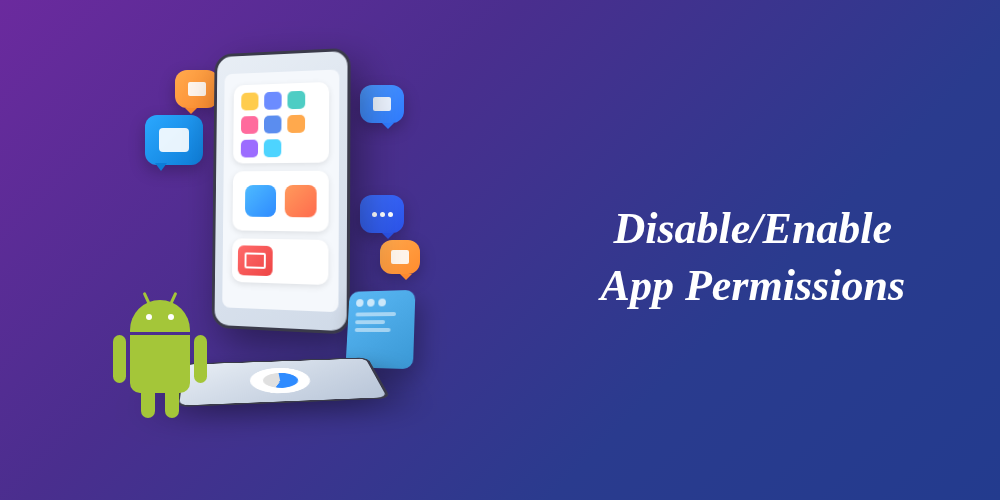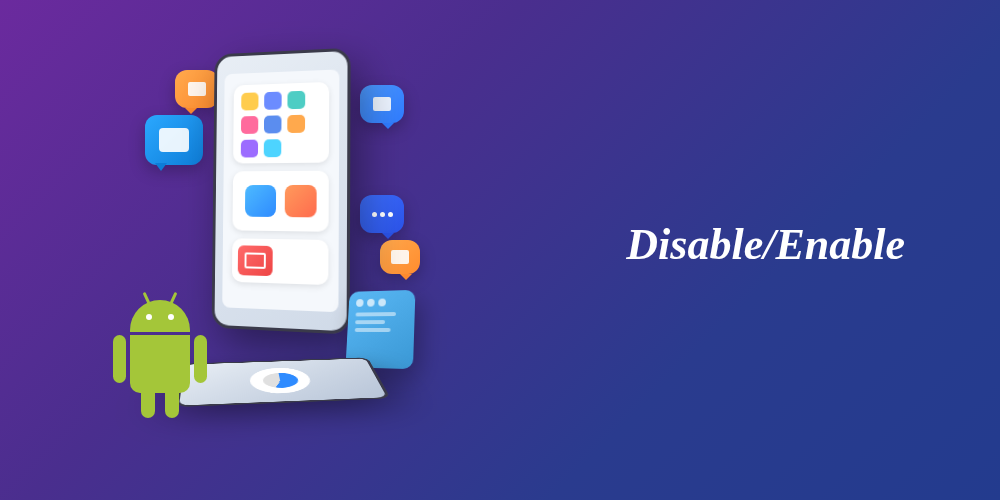--- a/index.html
+++ b/index.html
@@ -19,21 +19,20 @@
       position: absolute;
       right: 95px;
       top: 200px;
       color: #ffffff;
       font-size: 44px;
       font-weight: bold;
       font-style: italic;
       text-align: center;
       line-height: 1.3;
       font-family: 'Brush Script MT', 'Comic Sans MS', cursive;
-      margin-top: 16px;
     }
     .illustration {
       position: absolute;
       left: 70px;
       top: 30px;
       width: 400px;
       height: 440px;
     }
     .phone-body {
       position: absolute;
@@ -416,13 +415,14 @@
     <div class="android-arm left"></div>
     <div class="android-arm right"></div>
     <div class="android-body"></div>
     <div class="android-leg left"></div>
     <div class="android-leg right"></div>
   </div>
 </div>
 
 <div class="title">
   <div>Disable/Enable</div>
+  <div>App Permissions</div>
 </div>
 
 </body></html>

